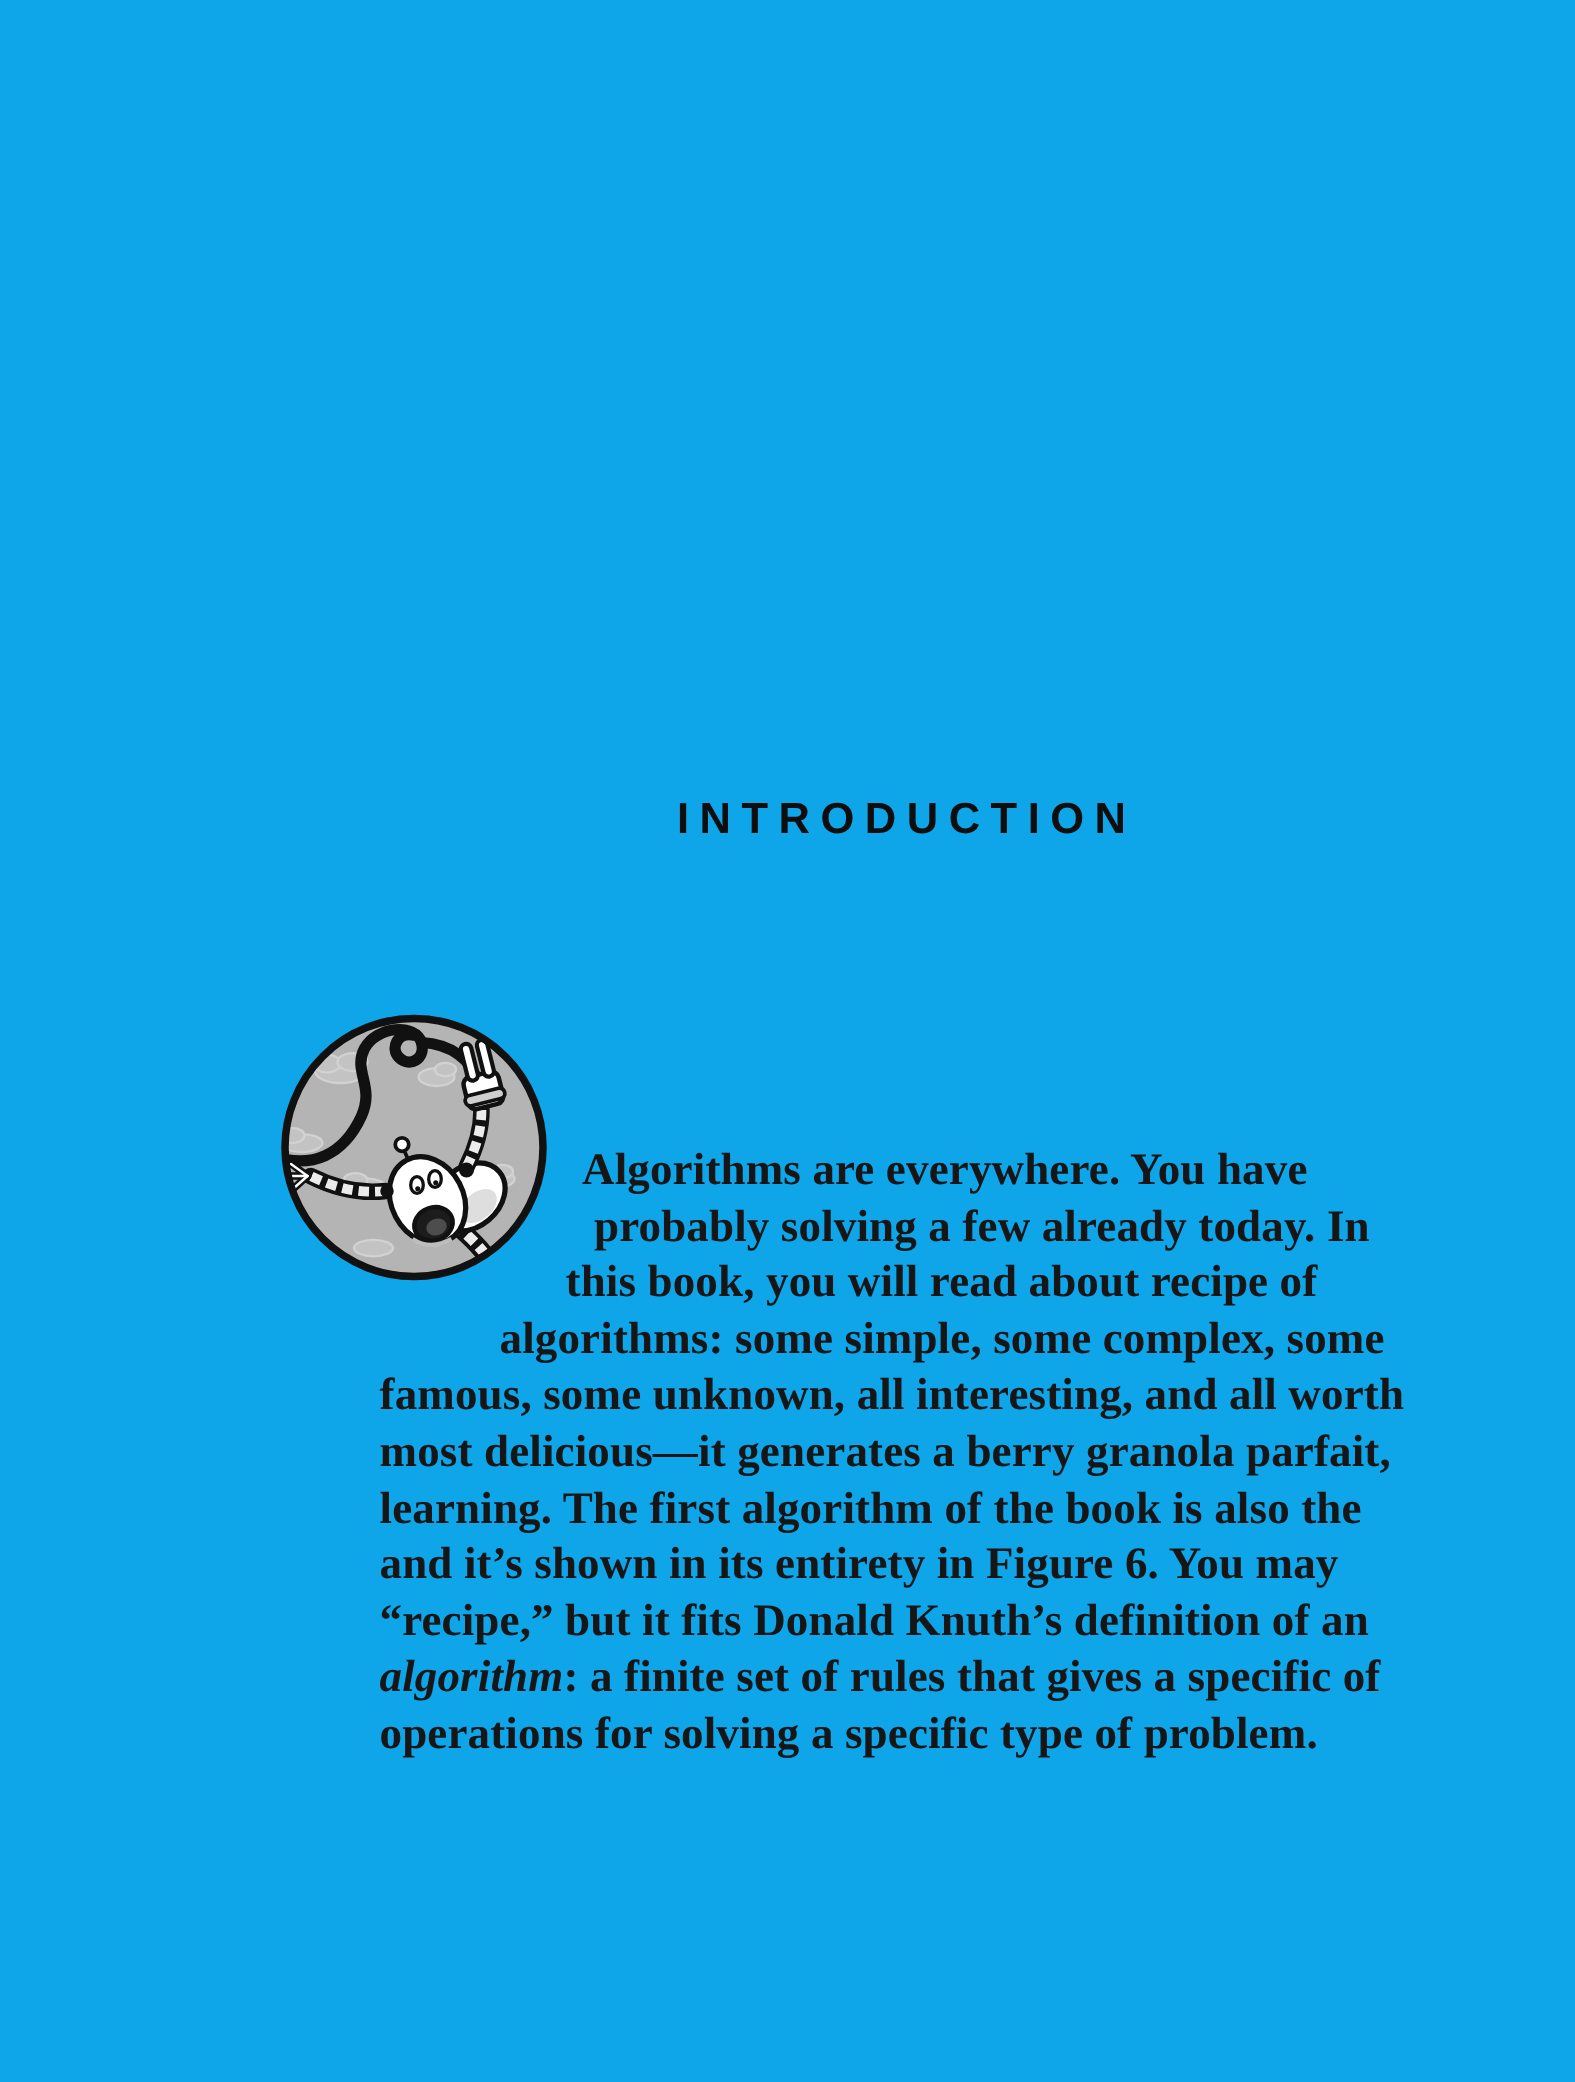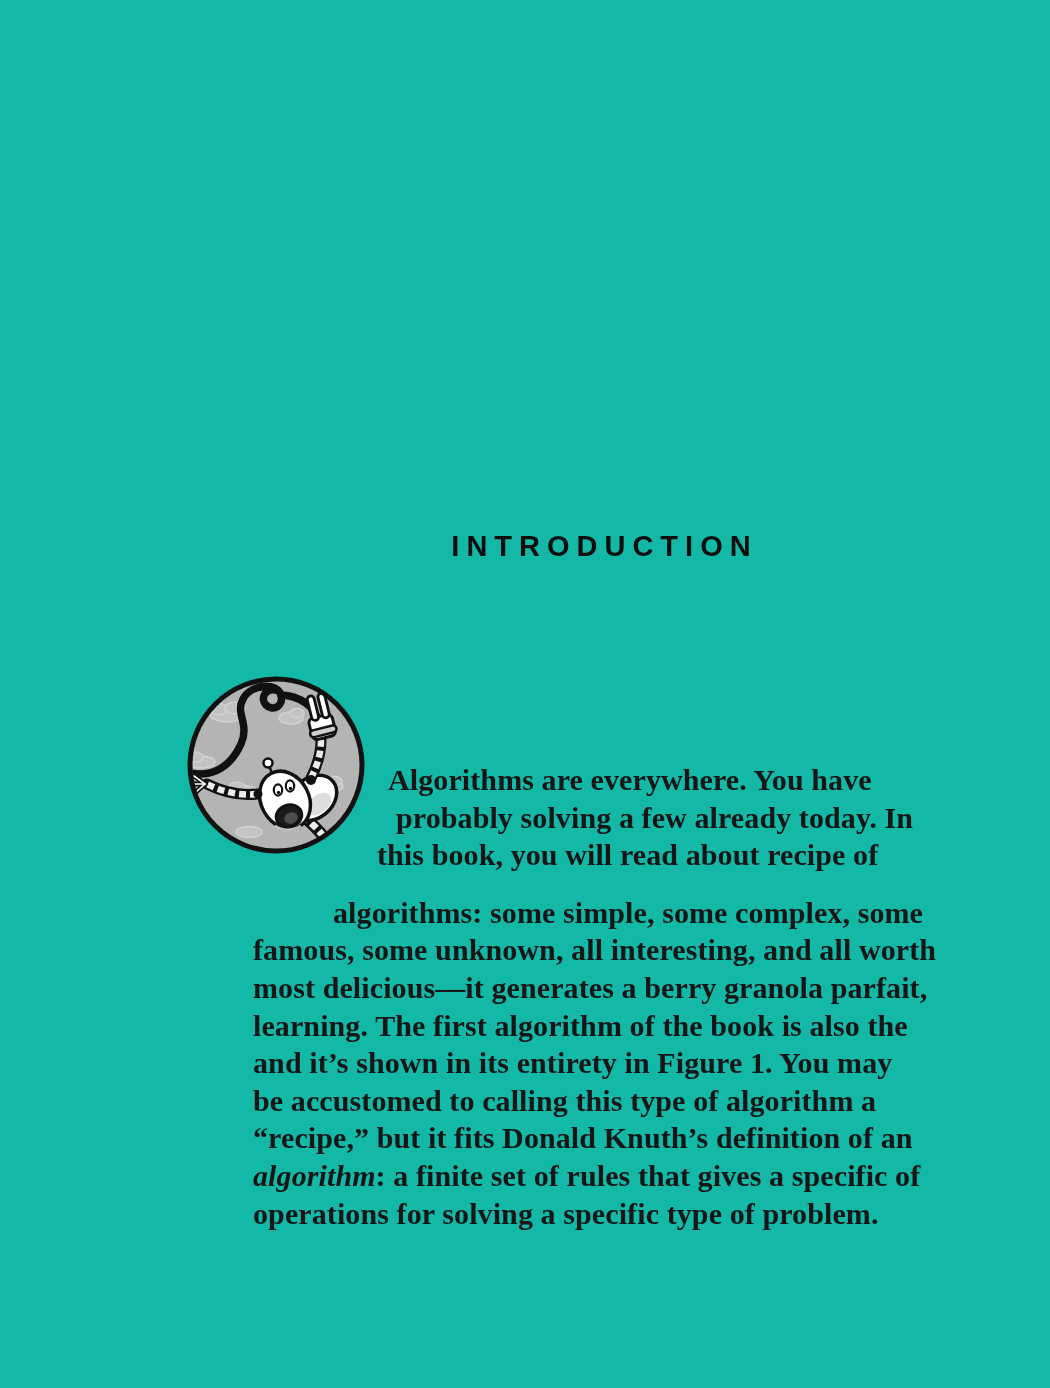--- a/index.html
+++ b/index.html
@@ -1,20 +1,20 @@
 <!DOCTYPE html>
 <html><head>
 <meta charset="utf-8">
 <style>
   html, body { margin: 0; padding: 0; background: #ffffff; }
   .page {
     position: relative;
     width: 1050px;
     height: 1388px;
-    background: #14b8a6;
+    background: #0ea5e9;
     overflow: hidden;
     font-family: "Liberation Serif", serif;
     color: #161616;
   }
   .chapter-title {
     position: absolute;
     top: 530px;
     left: 253px;
     width: 696px;
     margin: 0;
@@ -40,21 +40,21 @@
     width: 710px;
     font-size: 30px;
     line-height: 37.6px;
     letter-spacing: 0.1px;
     font-weight: bold;
   }
   .pline { white-space: nowrap; height: 37.6px; }
   .pline:nth-child(1) { padding-left: 135px; }
   .pline:nth-child(2) { padding-left: 143px; }
   .pline:nth-child(3) { padding-left: 124px; }
-  .pline:nth-child(4) { padding-left: 80px; margin-top: 20px; }
+  .pline:nth-child(4) { padding-left: 80px; }
   .pline em { font-style: italic; }
 </style>
 </head>
 <body>
 
 <div class="page">
 
   <h1 class="chapter-title">INTRODUCTION</h1>
 
   <svg class="intro-illustration" viewBox="0 0 182 182" xmlns="http://www.w3.org/2000/svg">
@@ -161,20 +161,19 @@
   </svg>
 
   <div class="intro-paragraph">
     <div class="pline">Algorithms are everywhere. You have</div>
     <div class="pline">probably solving a few already today. In</div>
     <div class="pline">this book, you will read about recipe of</div>
     <div class="pline">algorithms: some simple, some complex, some</div>
     <div class="pline">famous, some unknown, all interesting, and all worth</div>
     <div class="pline">most delicious—it generates a berry granola parfait,</div>
     <div class="pline">learning. The first algorithm of the book is also the</div>
-    <div class="pline">and it’s shown in its entirety in Figure 1. You may</div>
-    <div class="pline">be accustomed to calling this type of algorithm a</div>
+    <div class="pline">and it’s shown in its entirety in Figure 6. You may</div>
     <div class="pline">“recipe,” but it fits Donald Knuth’s definition of an</div>
     <div class="pline"><em>algorithm</em><span>: a finite set of rules that gives a specific of</span></div>
     <div class="pline">operations for solving a specific type of problem.</div>
   </div>
 
 </div>
 
 </body></html>

